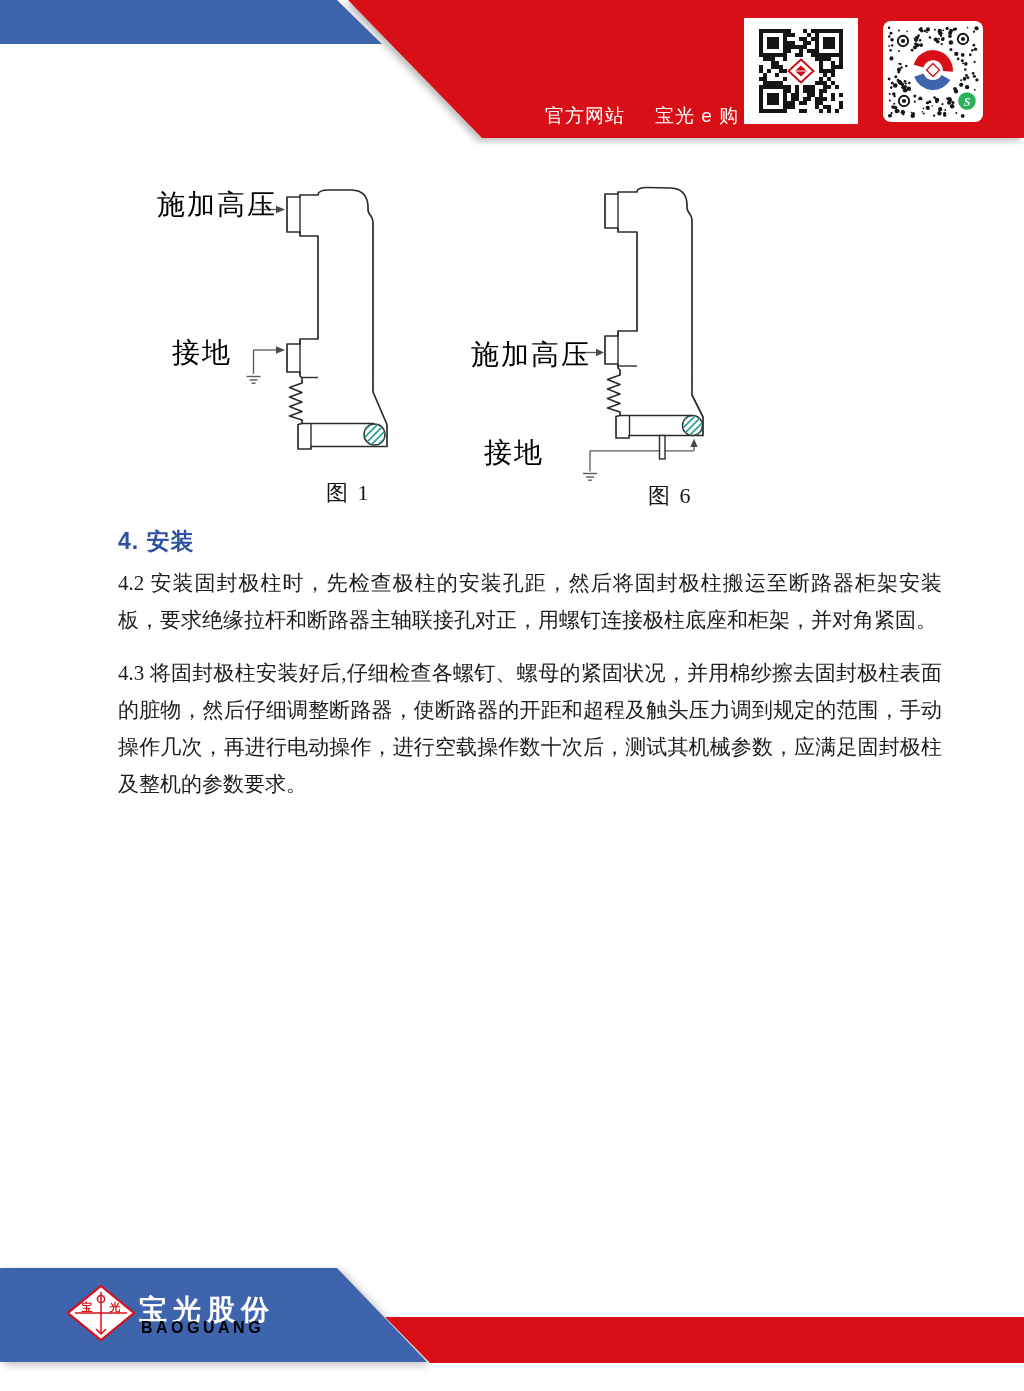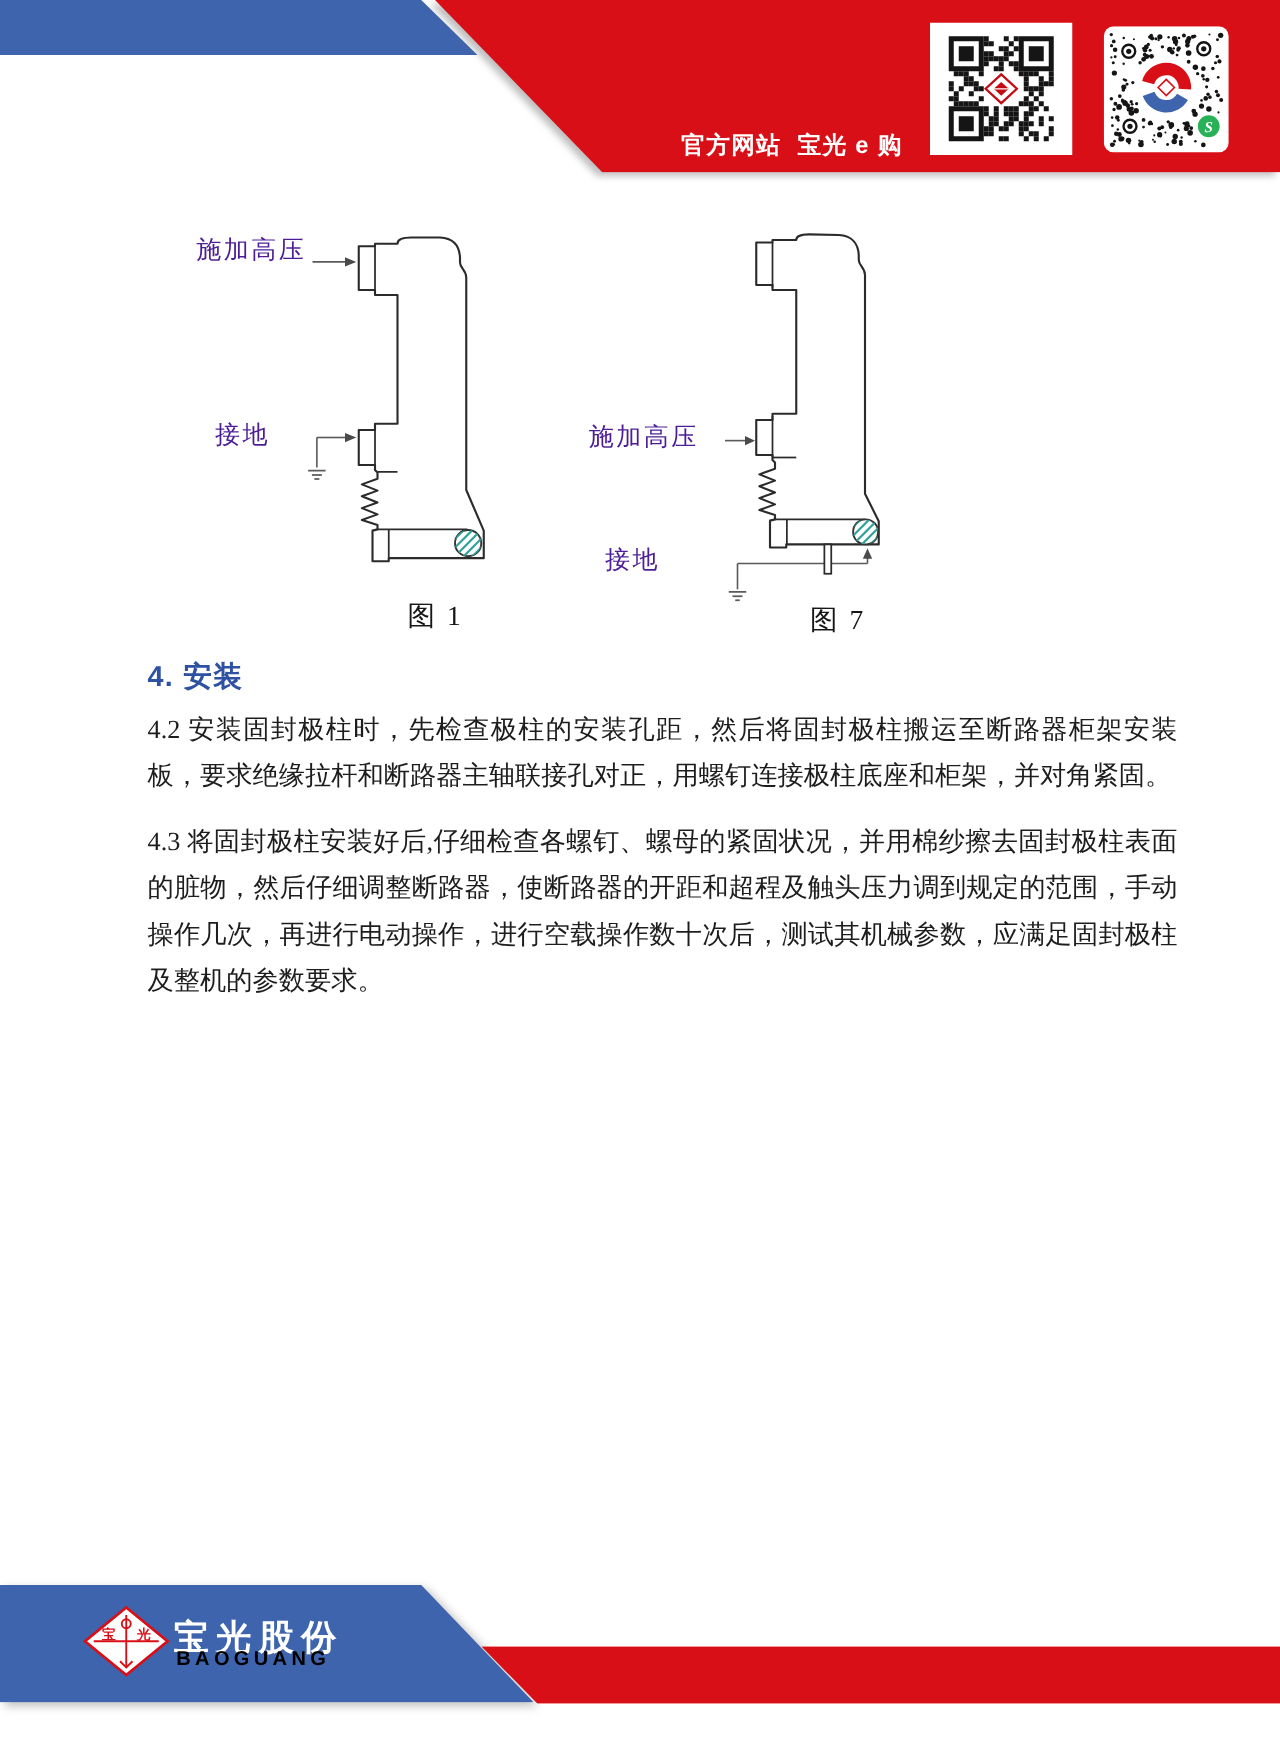--- a/index.html
+++ b/index.html
@@ -13,31 +13,31 @@
   body{background:#ffffff;font-family:"Liberation Sans","DejaVu Sans",sans-serif;}
   .page{position:relative;width:1024px;height:1391px;background:#fff;overflow:hidden;}
 
   
   .hdr-blue{position:absolute;left:0;top:0;width:400px;height:44px;background:var(--blue);
     clip-path:polygon(0 0,337px 0,382px 44px,0 44px);}
   .hdr-red-wrap{position:absolute;left:0;top:0;width:1024px;height:150px;
     filter:drop-shadow(-4px 3px 3px rgba(110,110,110,.45));}
   .hdr-red{width:1024px;height:138px;background:var(--red);
     clip-path:polygon(348px 0,1024px 0,1024px 138px,482px 138px);}
-  .hdr-nav{position:absolute;top:103px;left:545px;display:flex;gap:13px;color:#fff;
-    font-size:19px;font-weight:bold;letter-spacing:1px;white-space:nowrap;text-align:right;}
+  .hdr-nav{position:absolute;top:103px;left:545px;display:flex;gap:30px;color:#fff;
+    font-size:19px;font-weight:normal;letter-spacing:1px;white-space:nowrap;text-align:right;}
   .qr1{position:absolute;left:744px;top:18px;}
   .qr2{position:absolute;left:883px;top:21px;}
 
   
   .fig-svg{position:absolute;}
   #fig1-svg{left:130px;top:180px;}
   #fig2-svg{left:460px;top:180px;}
   .fig-label{position:absolute;font-family:"Liberation Serif","DejaVu Serif",serif;
-    font-size:20px;color:#4c1d95;letter-spacing:2px;white-space:nowrap;}
+    font-size:28px;color:#000000;letter-spacing:2px;white-space:nowrap;}
   .fig-caption{position:absolute;font-family:"Liberation Serif","DejaVu Serif",serif;
     font-size:22px;color:#161616;letter-spacing:2px;white-space:nowrap;}
 
   
   .content{position:absolute;left:118px;top:526px;width:824px;color:var(--ink);
     font-family:"Liberation Serif","DejaVu Serif",serif;}
   .content h2{font-family:"Liberation Sans","DejaVu Sans",sans-serif;color:var(--heading-blue);
     font-size:23px;font-weight:bold;letter-spacing:1px;margin-bottom:8px;}
   .content p{font-size:21px;line-height:37px;text-align:justify;margin-bottom:16px;}
 
@@ -488,21 +488,21 @@
         <line x1="688.5" y1="443.5" x2="710.5" y2="421.5"></line>
         <line x1="674.5" y1="429.5" x2="696.5" y2="407.5"></line>
       </g>
     </g>
 
     <line x1="580" y1="352.5" x2="597" y2="352.5" stroke="#5a5a5a" stroke-width="1.3"></line>
     <polygon points="604,352.5 596,348.8 596,356.2" fill="#4a4a4a"></polygon>
   </svg>
   <div class="fig-label" style="left:471px;top:336px">施加高压</div>
   <div class="fig-label" style="left:484px;top:434px">接地</div>
-  <div class="fig-caption" style="left:648px;top:481px">图 7</div>
+  <div class="fig-caption" style="left:648px;top:481px">图 6</div>
 
   <div class="content">
     <h2>4.  安装</h2>
     <p>4.2 安装固封极柱时，先检查极柱的安装孔距，然后将固封极柱搬运至断路器柜架安装板，要求绝缘拉杆和断路器主轴联接孔对正，用螺钉连接极柱底座和柜架，并对角紧固。</p>
     <p>4.3 将固封极柱安装好后,仔细检查各螺钉、螺母的紧固状况，并用棉纱擦去固封极柱表面的脏物，然后仔细调整断路器，使断路器的开距和超程及触头压力调到规定的范围，手动操作几次，再进行电动操作，进行空载操作数十次后，测试其机械参数，应满足固封极柱及整机的参数要求。</p>
   </div>
 
   <div class="ftr-blue-wrap">
     <div class="ftr-blue"></div>
   </div>

